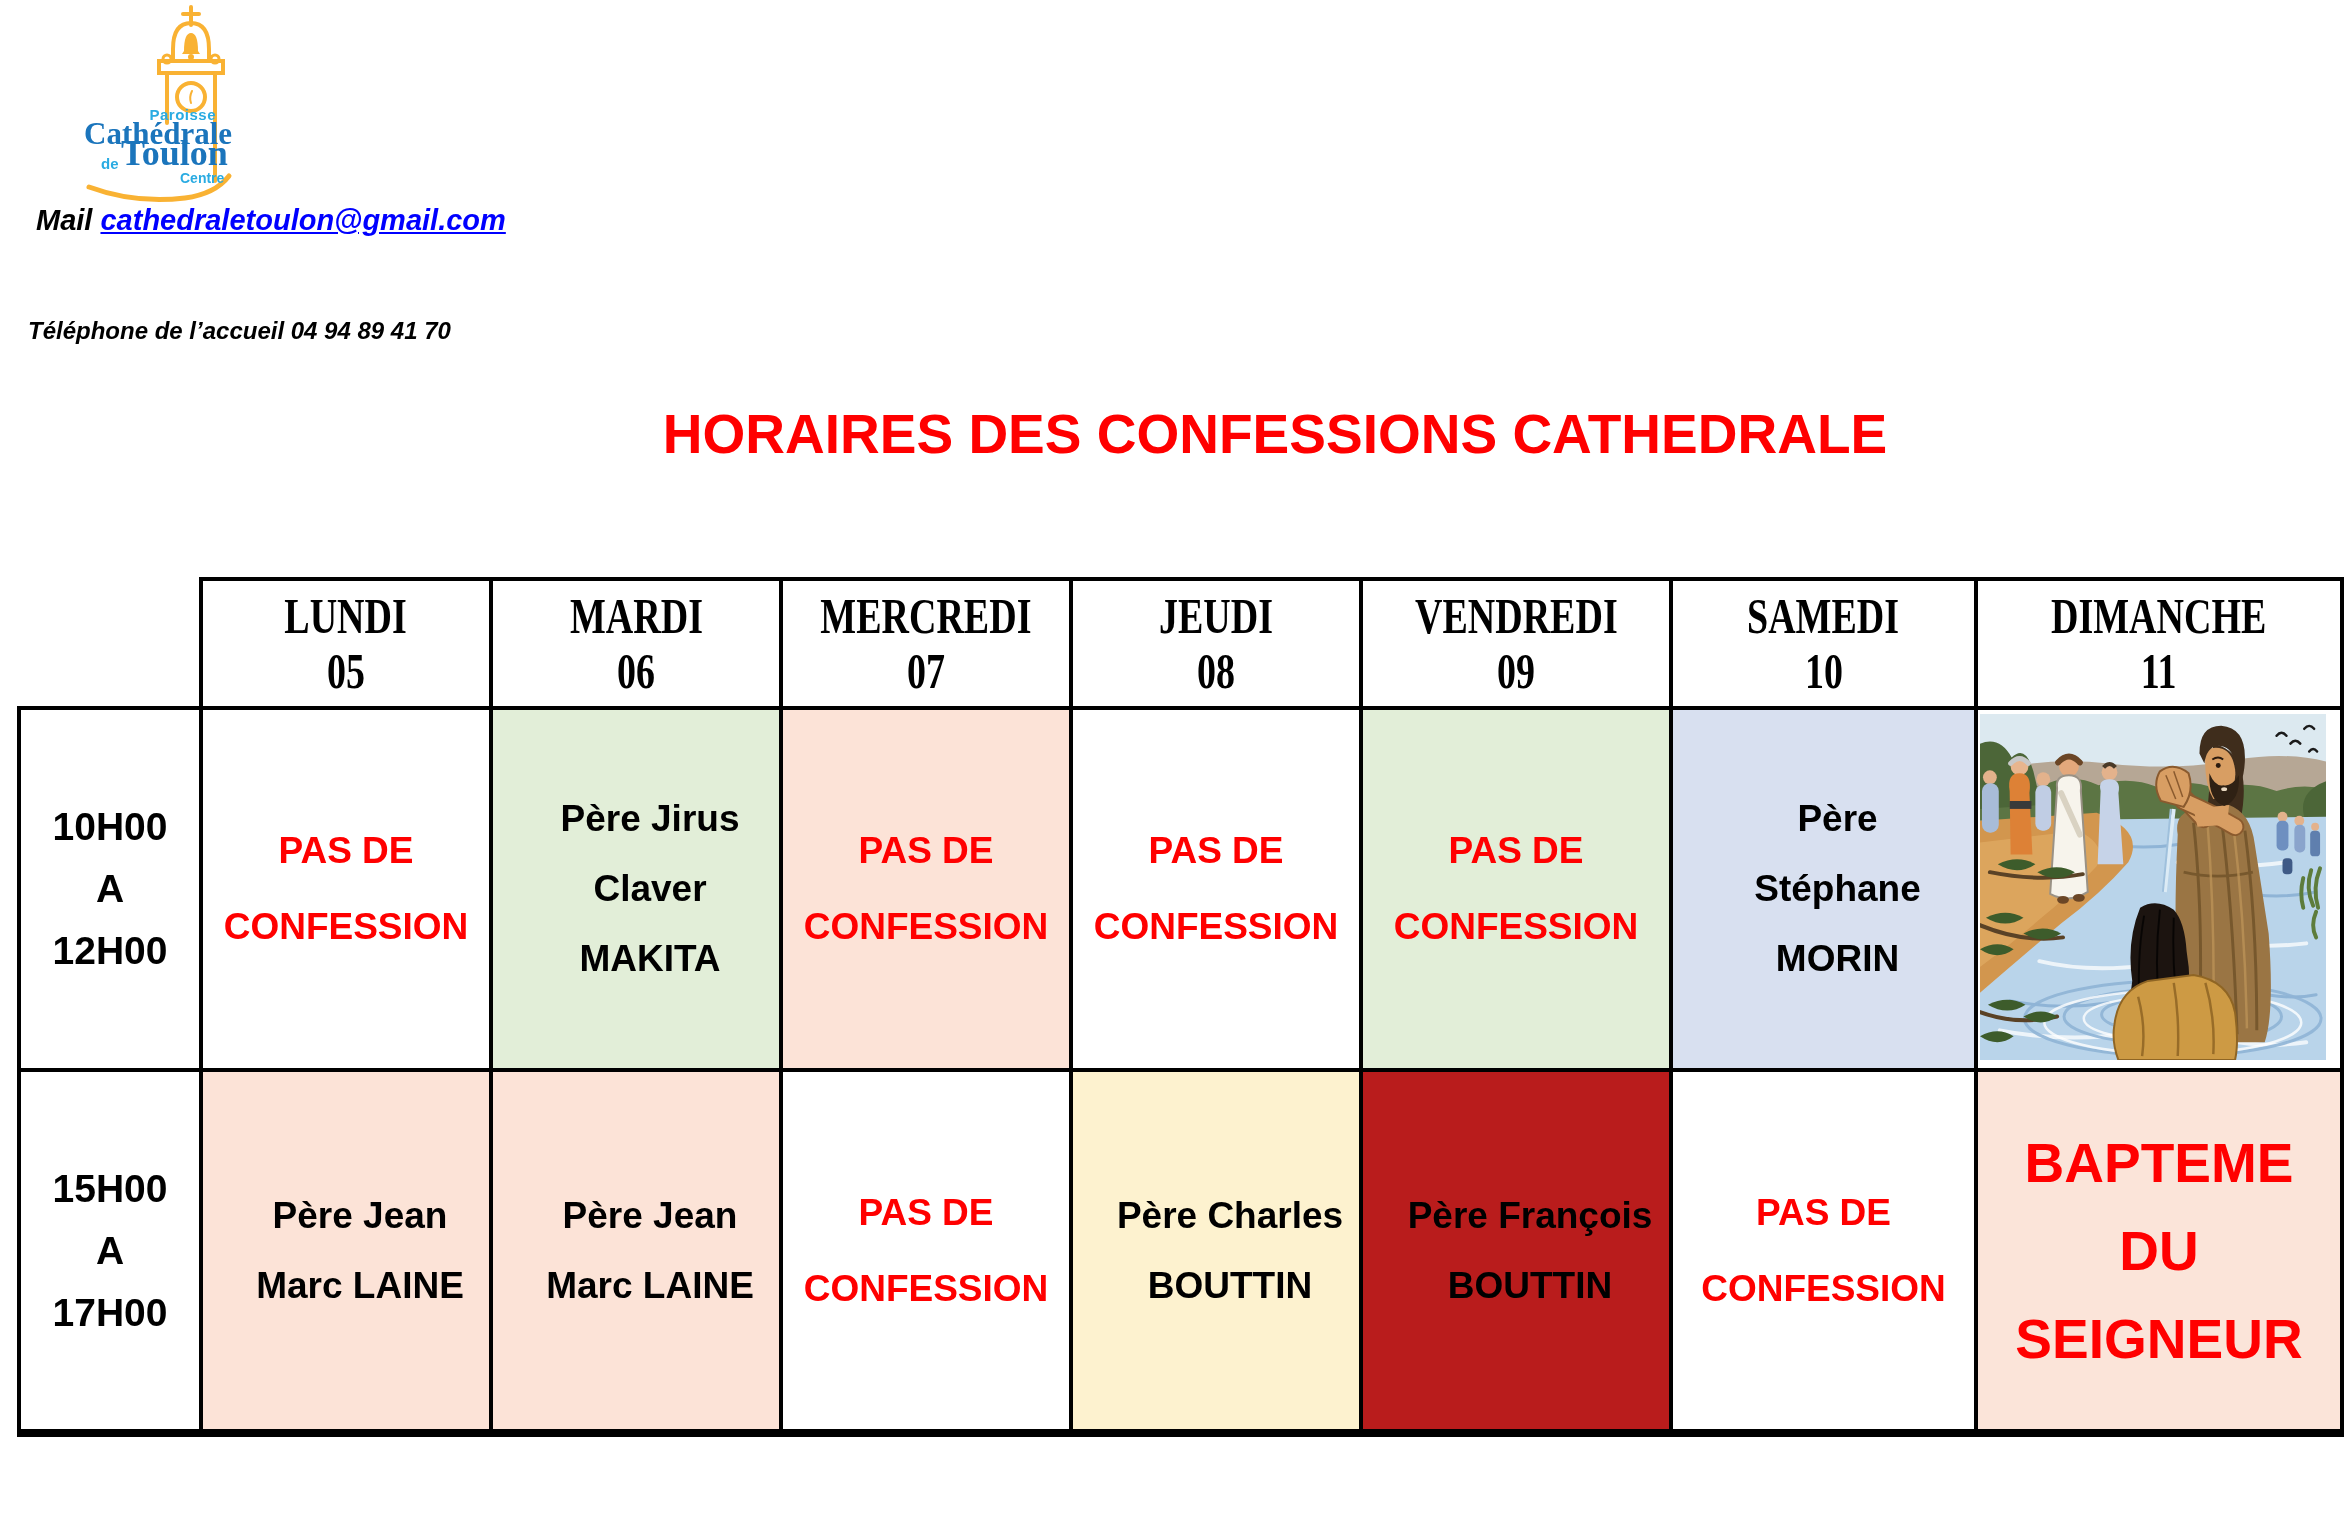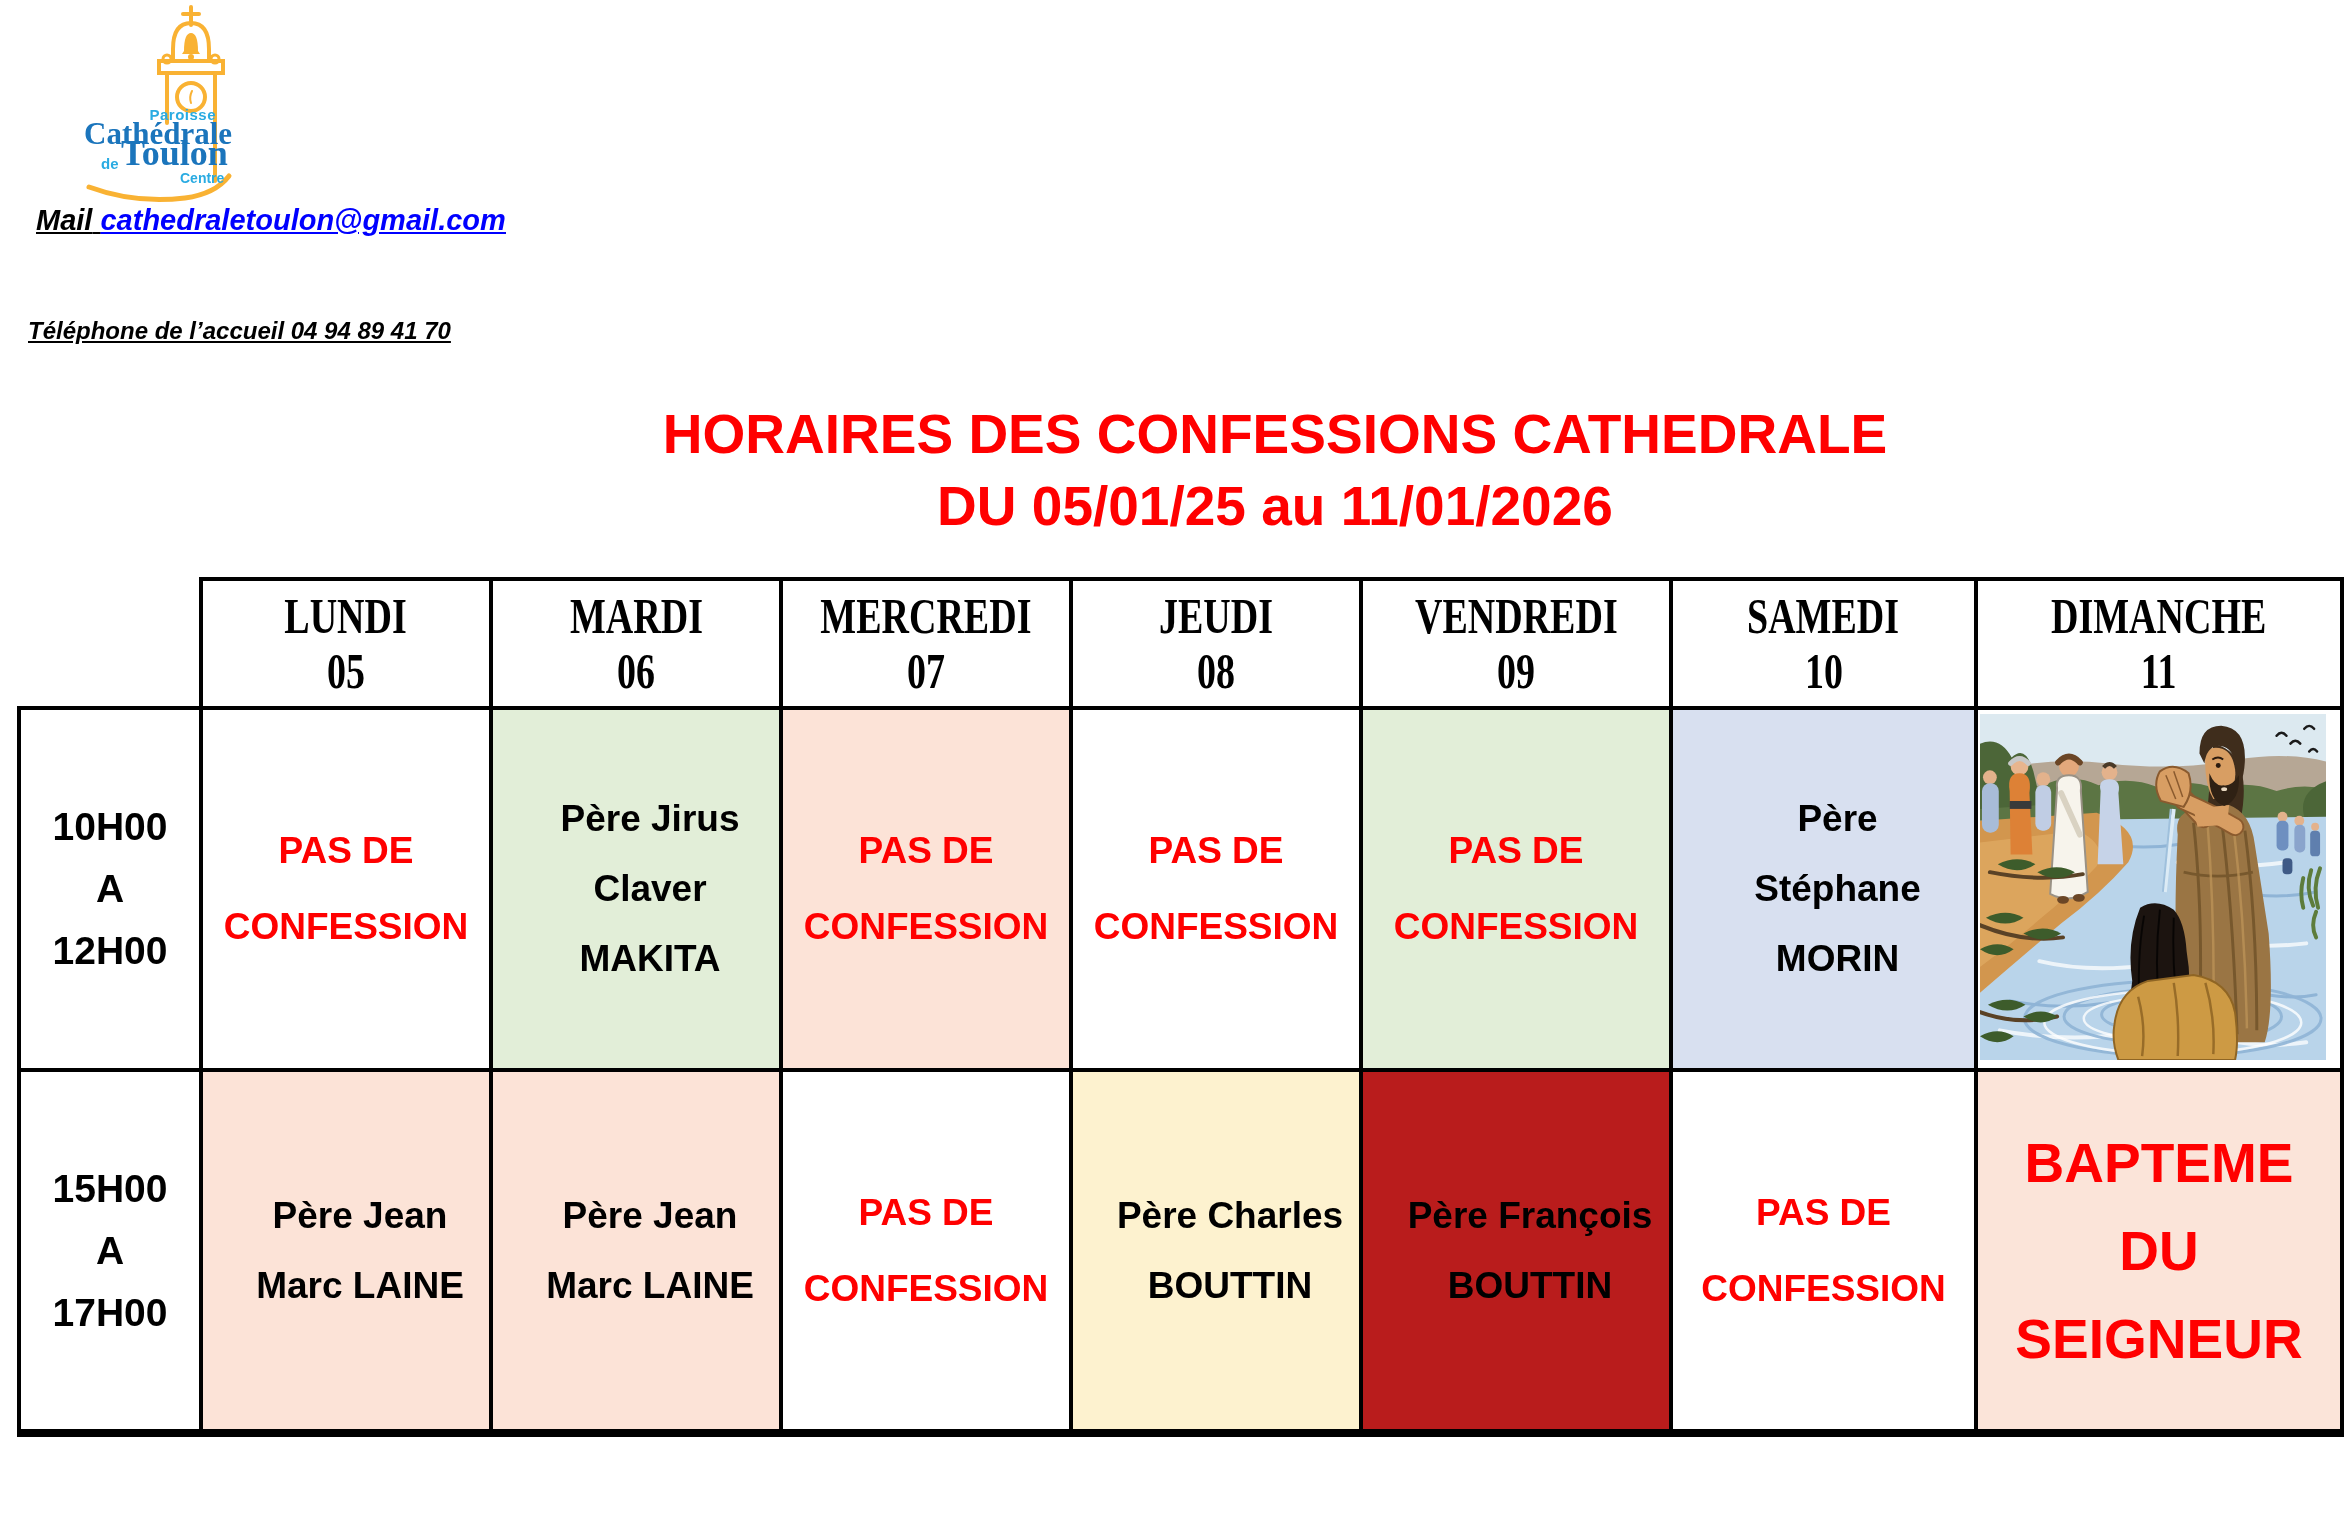--- a/index.html
+++ b/index.html
@@ -16,21 +16,21 @@
   .lt-paroisse { left:120px; top:106px; width:96px; text-align:right;
      font:700 15px "Liberation Sans",sans-serif; color:#29ABE2; letter-spacing:.5px;}
   .lt-cathedrale { left:84px; top:116px;
      font:700 31px "Liberation Serif",serif; color:#1B75BC; }
   .lt-de { left:101px; top:155px; font:700 15px "Liberation Sans",sans-serif; color:#29ABE2;}
   .lt-toulon { left:121px; top:132px; font:700 36px "Liberation Serif",serif; color:#1B75BC;}
   .lt-centre { left:180px; top:170px; font:700 14px "Liberation Sans",sans-serif; color:#29ABE2;}
 
   
   .contact-line { position:absolute; white-space:nowrap;
-     font:italic 700 29px "Liberation Sans",sans-serif; color:#000;text-decoration:underline; }
+     font:italic 700 29px "Liberation Sans",sans-serif; color:#000; }
   #contact-mail  { left:36px; top:204px; }
   #contact-site  { left:38px; top:252px; }
   #contact-phone { left:28px; top:317px; font-size:24px; }
   #contact-mail a { color:#0000FF; text-decoration:underline; font-style:italic; }
 
   
   #title-block { position:absolute; left:300px; top:398px; width:1950px; text-align:center; }
   .title-line { font:700 55px "Liberation Sans",sans-serif; color:#FF0000;
      line-height:72px; white-space:nowrap; }
 
@@ -94,21 +94,20 @@
   </div>
 
   <div id="contact-mail" class="contact-line">
     <span>Mail</span>
     <a href="#">cathedraletoulon@gmail.com</a>
   </div>
   <div id="contact-phone" class="contact-line">Téléphone de l’accueil 04 94 89 41 70</div>
 
   <div id="title-block">
     <div class="title-line">HORAIRES DES CONFESSIONS CATHEDRALE</div>
-    <div class="title-line">DU 05/01/25 au 11/01/2026</div>
   </div>
 
   <table id="schedule-table">
     <colgroup>
       <col style="width:182px">
         <col style="width:290px">
         <col style="width:290px">
       <col style="width:290px">
         <col style="width:290px">
         <col style="width:310px">

